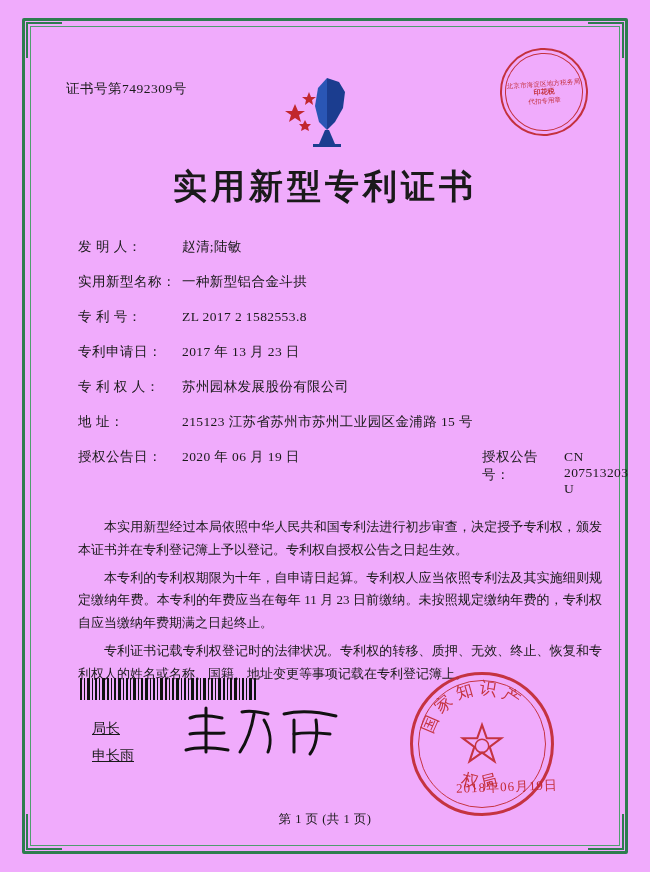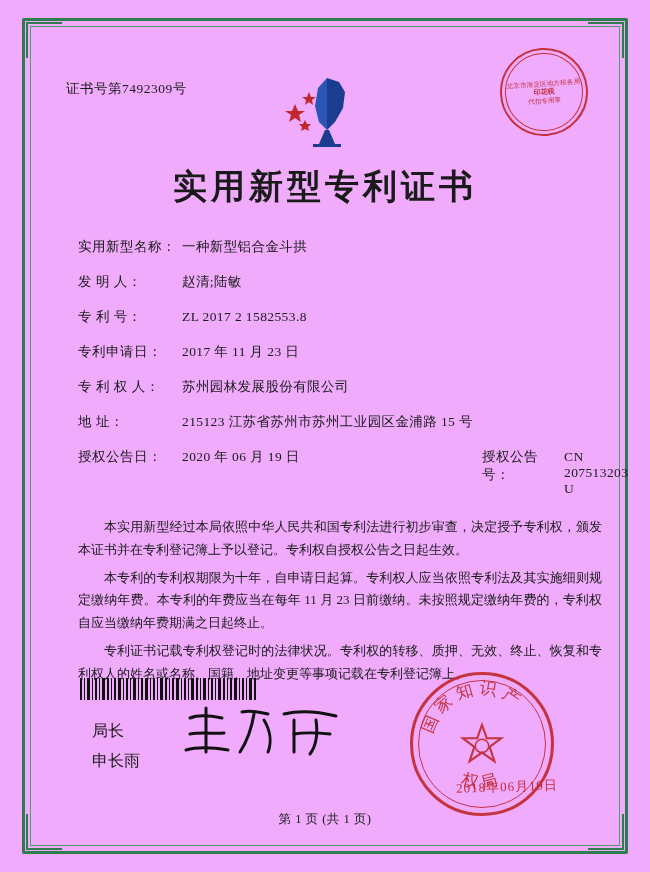--- a/index.html
+++ b/index.html
@@ -165,22 +165,23 @@
     left: 80px;
     top: 678px;
     width: 178px;
     height: 22px;
   }
 
   .signature-block {
     position: absolute;
     left: 92px;
     top: 716px;
-    font-size: 16px;
+    font-size: 14px;
     line-height: 1.9;
+    text-decoration: underline;
   }
   .handwriting {
     position: absolute;
     left: 176px;
     top: 700px;
     width: 170px;
     height: 62px;
   }
 
   
@@ -265,34 +266,34 @@
       <div class="l1">北京市海淀区地方税务局</div>
       <div class="l2">印花税</div>
       <div class="l3">代扣专用章</div>
     </div>
   </div>
 
   <div class="title">实用新型专利证书</div>
 
   <div class="fields">
     <div class="field-row">
+      <span class="field-label">发 明 人：</span>
+      <span class="field-value">赵清;陆敏</span>
+    </div>
+    <div class="field-row">
       <span class="field-label">实用新型名称：</span>
       <span class="field-value">一种新型铝合金斗拱</span>
     </div>
     <div class="field-row">
-      <span class="field-label">发 明 人：</span>
-      <span class="field-value">赵清;陆敏</span>
-    </div>
-    <div class="field-row">
       <span class="field-label">专 利 号：</span>
       <span class="field-value">ZL 2017 2 1582553.8</span>
     </div>
     <div class="field-row">
       <span class="field-label">专利申请日：</span>
-      <span class="field-value">2017 年 11 月 23 日</span>
+      <span class="field-value">2017 年 13 月 23 日</span>
     </div>
     <div class="field-row">
       <span class="field-label">专 利 权 人：</span>
       <span class="field-value">苏州园林发展股份有限公司</span>
     </div>
     <div class="field-row">
       <span class="field-label">地        址：</span>
       <span class="field-value">215123 江苏省苏州市苏州工业园区金浦路 15 号</span>
     </div>
     <div class="field-row two-col">

